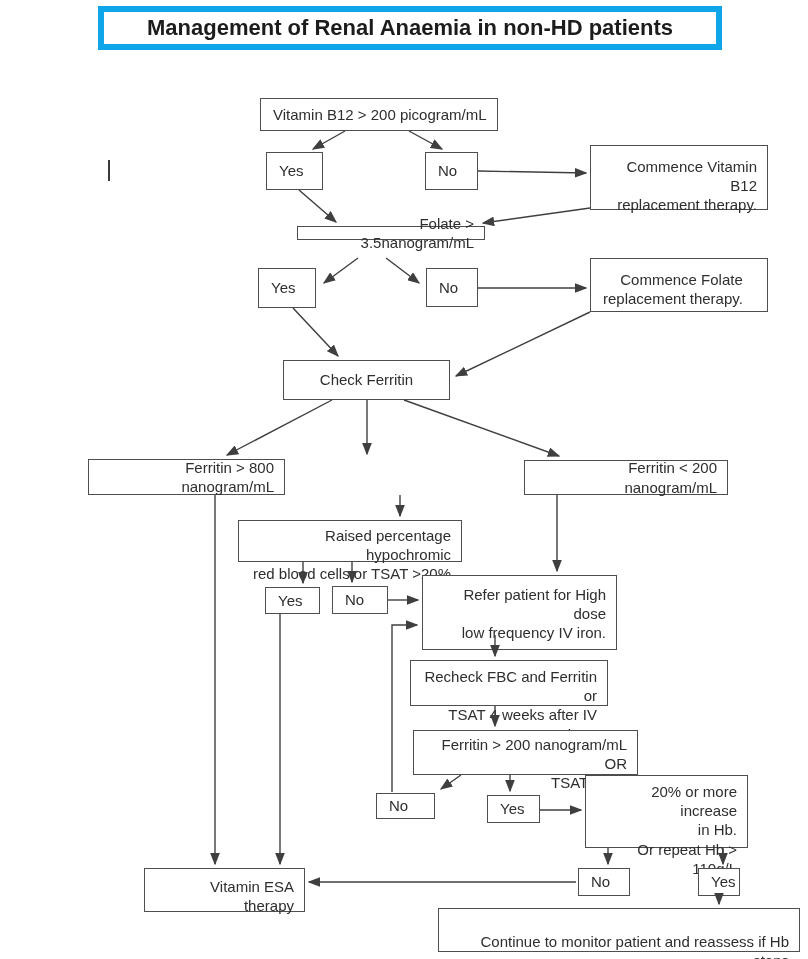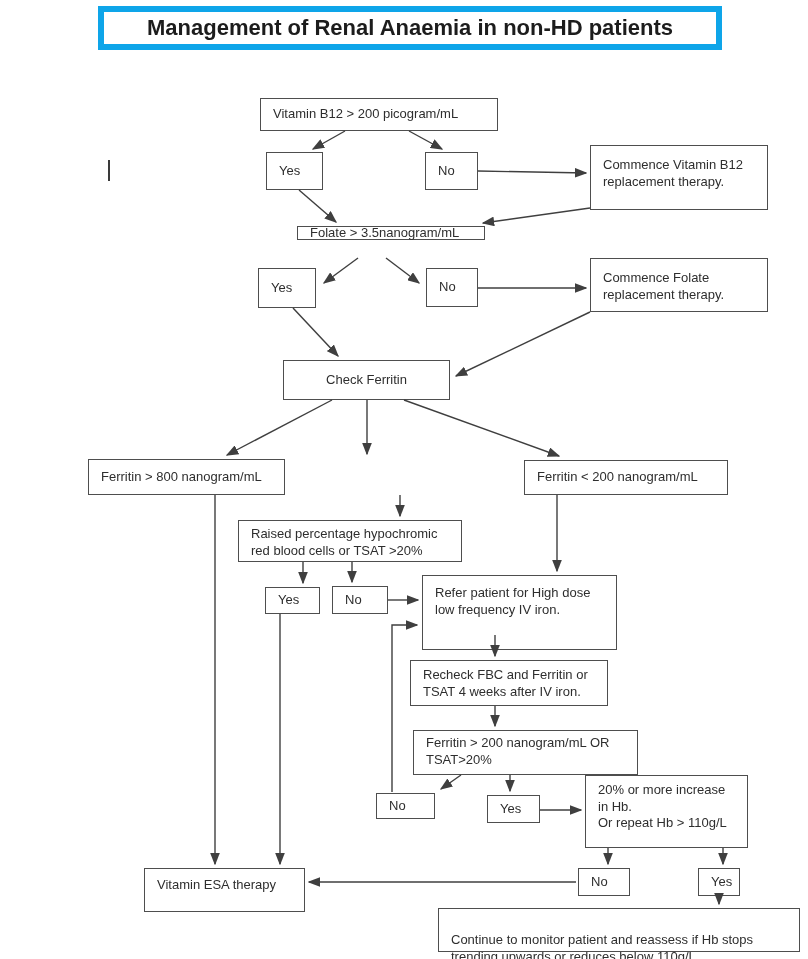--- a/index.html
+++ b/index.html
@@ -14,27 +14,28 @@
     height: 959px;
     background: #ffffff;
     overflow: hidden;
   }
   .node {
     position: absolute;
     box-sizing: border-box;
     border: 1.5px solid #4e4e4e;
     background: #ffffff;
     color: #2e2e2e;
-    font-size: 13px;
+    font-size: 15px;
     line-height: 1.28;
     display: flex;
     align-items: center;
     padding: 2px 10px 2px 12px;
     white-space: pre-line;
     z-index: 1;
+    text-align: right;
   }
   .node.top {
     align-items: flex-start;
     padding-top: 11px;
   }
   .node.center {
     justify-content: center;
     padding-left: 4px;
     padding-right: 4px;
   }

